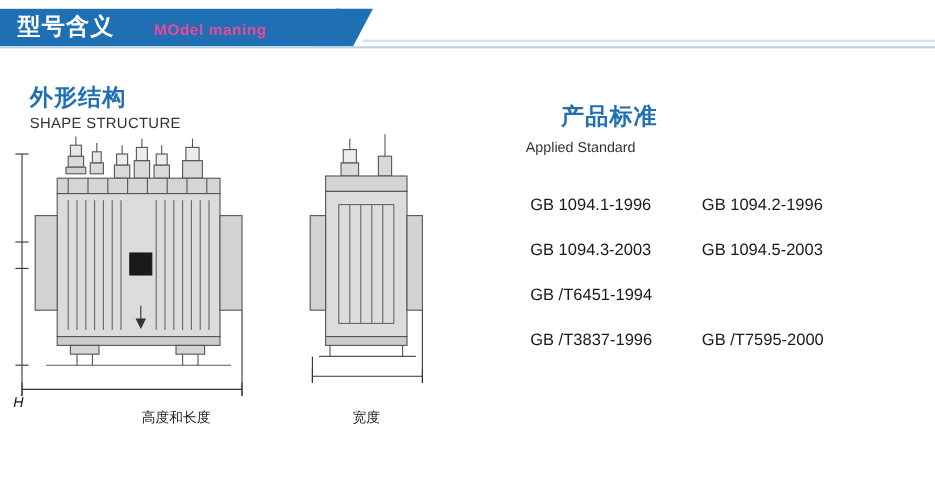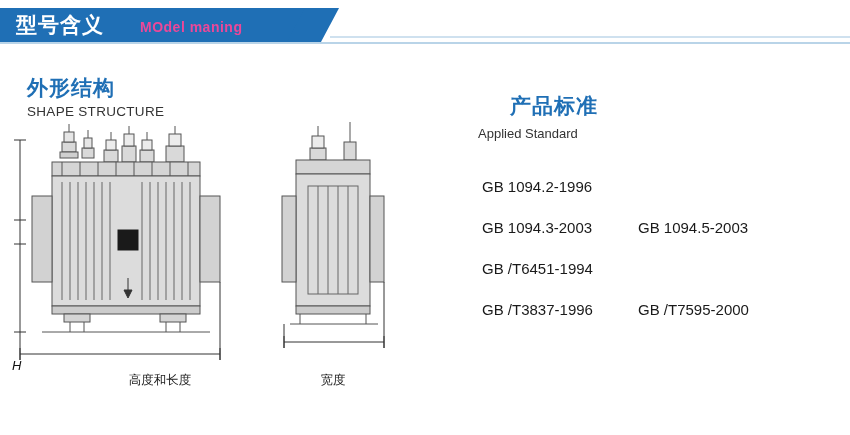--- a/index.html
+++ b/index.html
@@ -324,20 +324,21 @@
 <div class="dim-label" style="left:12px; top:358px;">H</div>
 
 <div class="caption cap-front">高度和长度</div>
 <div class="caption cap-side">宽度</div>
 
 <div class="right-title-cn">产品标准</div>
 <div class="right-title-en">Applied Standard</div>
 
 <div class="standards">
   <div class="std-row">
+    <div class="std-cell">GB 1094.1-1996</div>
     <div class="std-cell">GB 1094.2-1996</div>
   </div>
   <div class="std-row">
     <div class="std-cell">GB 1094.3-2003</div>
     <div class="std-cell">GB 1094.5-2003</div>
   </div>
   <div class="std-row">
     <div class="std-cell">GB /T6451-1994</div>
   </div>
   <div class="std-row">

